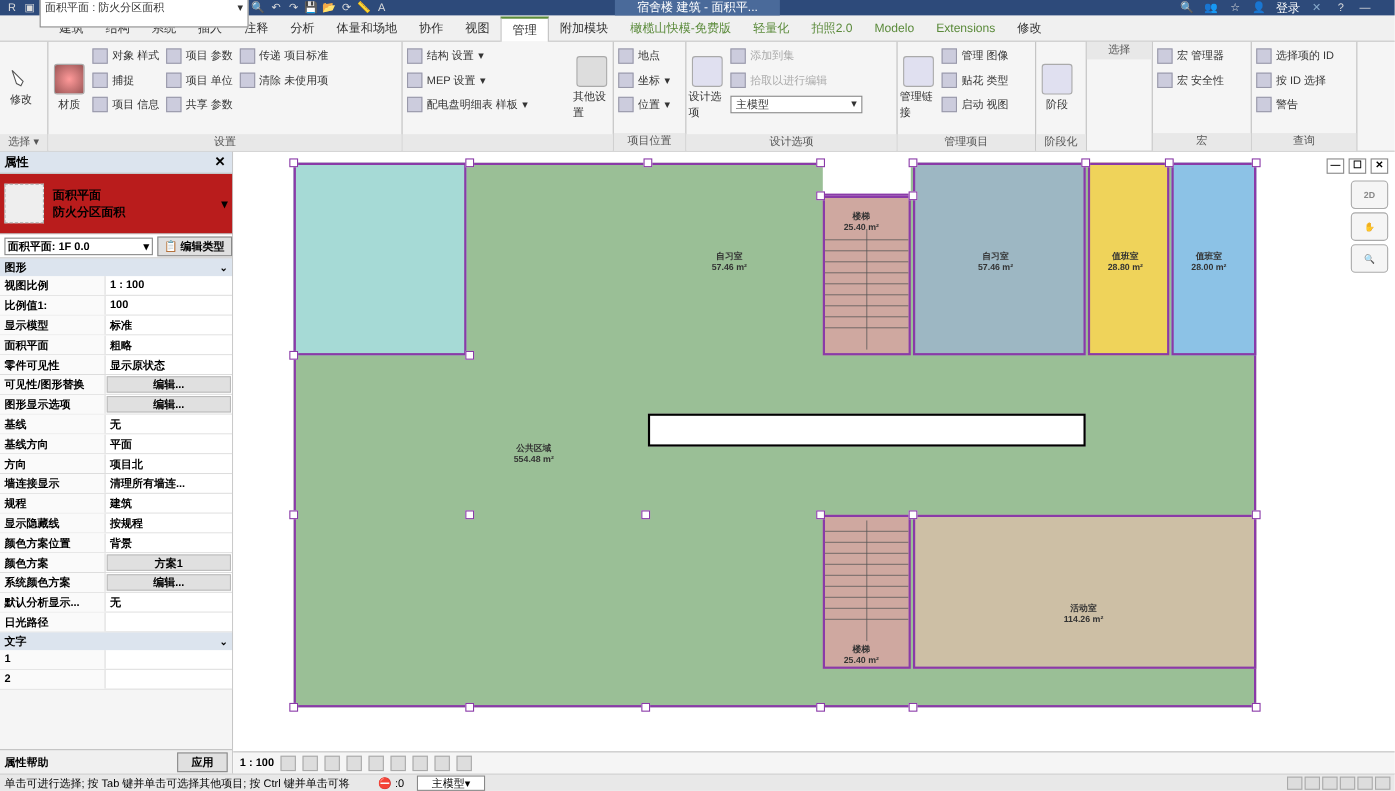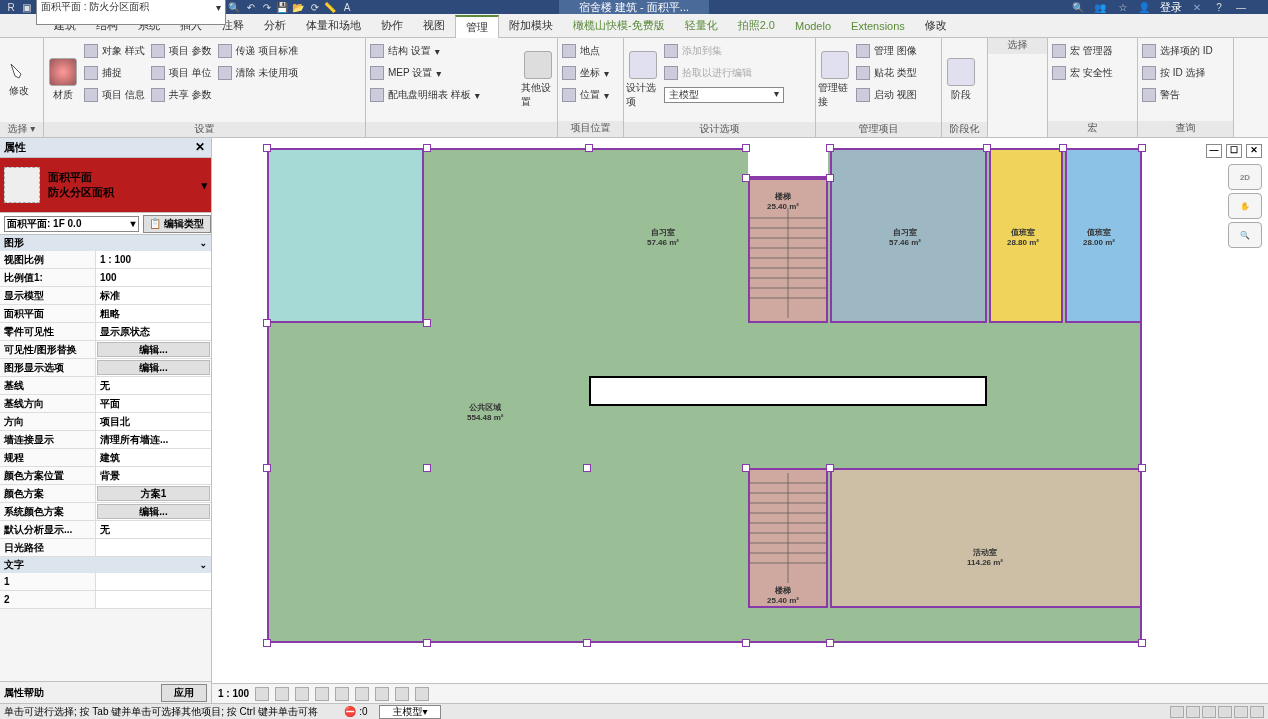--- a/index.html
+++ b/index.html
@@ -383,20 +383,24 @@
           <div class="k">方向</div>
           <div class="v">项目北</div>
         </div>
         <div class="grid-row">
           <div class="k">墙连接显示</div>
           <div class="v">清理所有墙连...</div>
         </div>
         <div class="grid-row">
           <div class="k">规程</div>
           <div class="v">建筑</div>
+        </div>
+        <div class="grid-row">
+          <div class="k">显示隐藏线</div>
+          <div class="v">按规程</div>
         </div>
         <div class="grid-row">
           <div class="k">颜色方案位置</div>
           <div class="v">背景</div>
         </div>
         <div class="grid-row">
           <div class="k">颜色方案</div>
           <div class="v btn">方案1</div>
         </div>
         <div class="grid-row">

